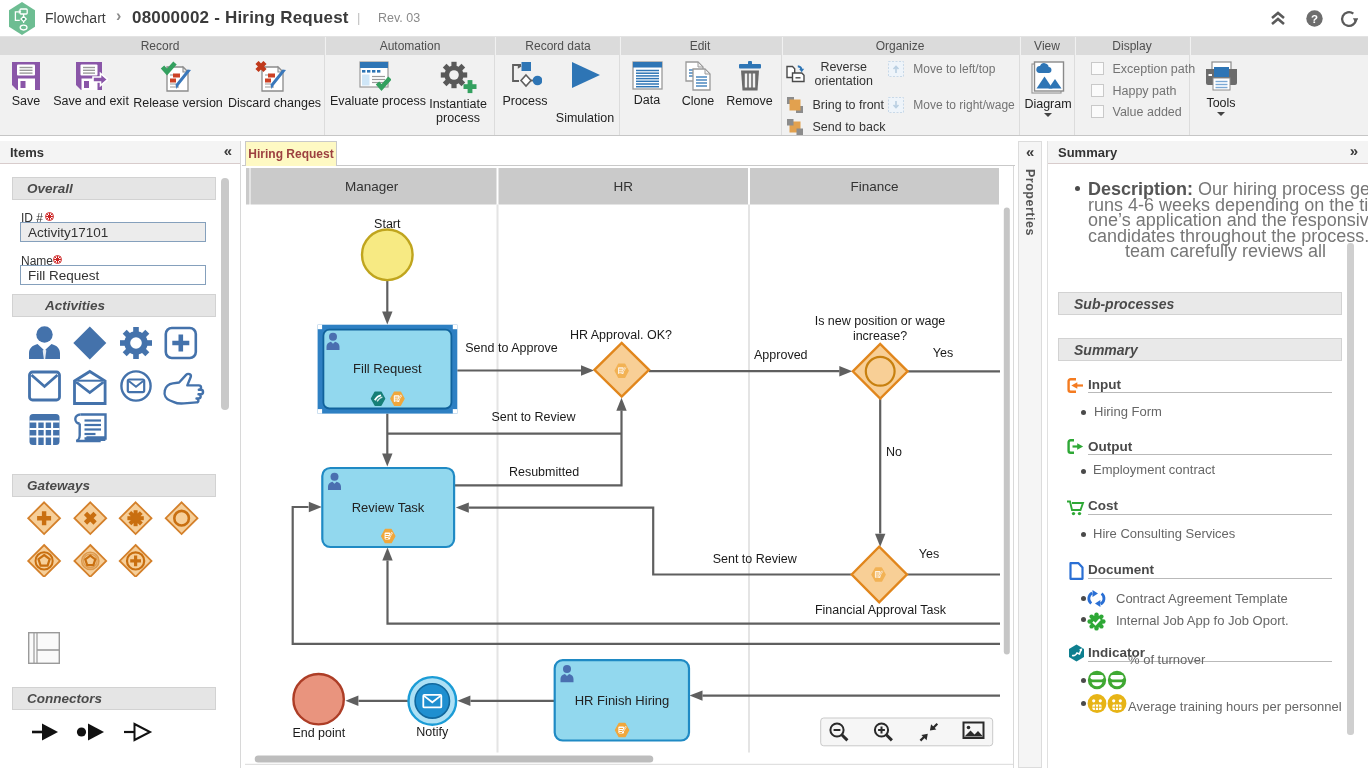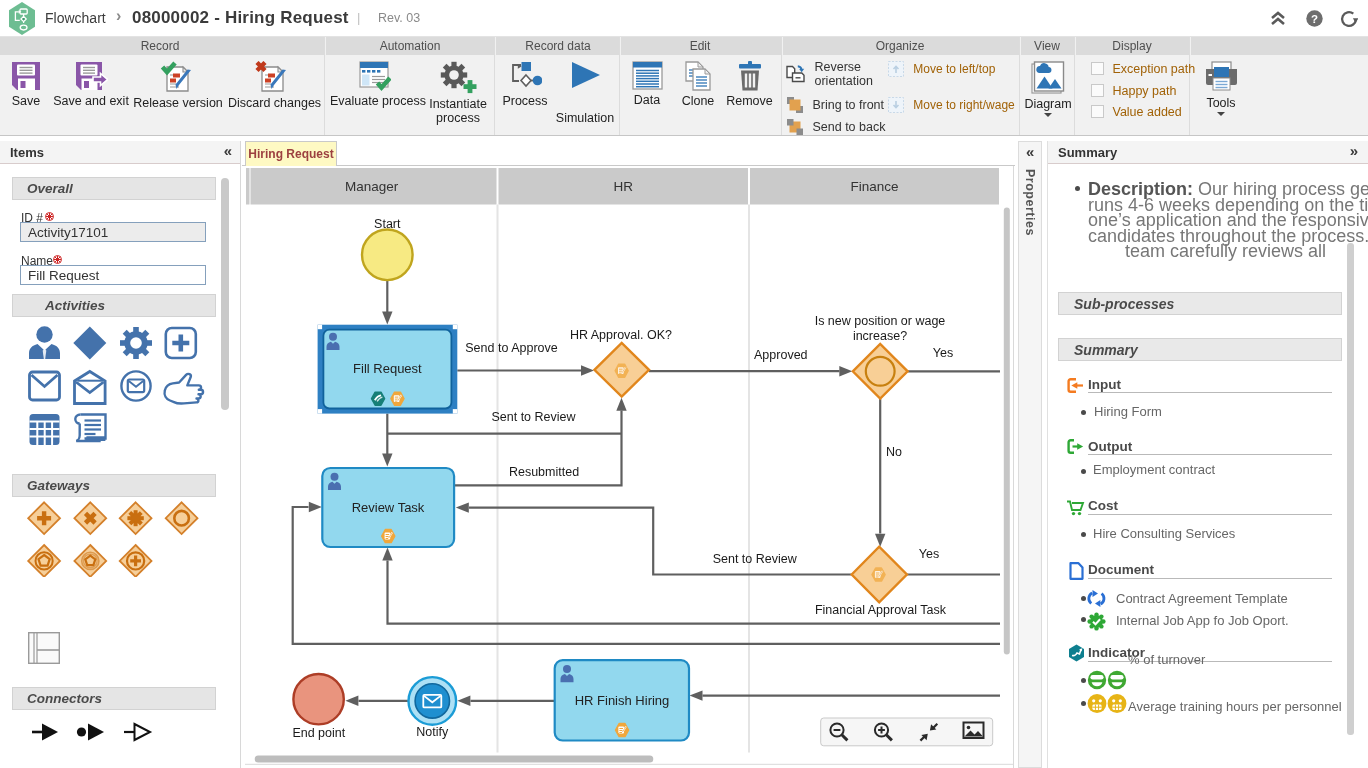--- a/index.html
+++ b/index.html
@@ -11,23 +11,23 @@
   #topbar { position:absolute; left:0; top:0; width:1368px; height:37px; background:#fff; border-bottom:1px solid #e3e3e3; }
   
   #ribbon { position:absolute; left:0; top:37px; width:1368px; height:99px; background:#f1f1f1; border-bottom:1px solid #c6c6c6; }
   #gband { position:absolute; left:0; top:0; width:1368px; height:18px; background:#dbdbdb; }
   .gsep { position:absolute; top:0; width:1px; height:98px; background:#dcdcdc; }
   .gsepw { position:absolute; top:0; width:2px; height:18px; background:#f1f1f1; }
   .glab { position:absolute; top:2px; font-size:12px; color:#4f4f4f; transform:translateX(-50%); }
   .rbtn { position:absolute; text-align:center; font-size:12.5px; color:#222; }
   .rbtn svg { display:block; margin:0 auto; }
   .rlab { margin-top:3px; line-height:14px; white-space:nowrap; }
-  .sbtn { position:absolute; font-size:12.5px; color:#333; white-space:nowrap; }
+  .sbtn { position:absolute; font-size:12.5px; color:#333; white-space:nowrap;text-align:center; }
   .sbtn svg { vertical-align:middle; margin-right:5px; }
-  .disab { color:#a16207; }
+  .disab { color:#737373; }
   .caret { width:0; height:0; border-left:4px solid transparent; border-right:4px solid transparent; border-top:4px solid #444; margin:2px auto 0; }
   
   #leftpanel { position:absolute; left:0; top:141px; width:241px; height:627px; background:#fff; border-right:1px solid #d8d8d8; }
   .phead { position:absolute; left:0; top:0; width:100%; height:23px; background:#f4f4f4; border-bottom:1px solid #d8cccc; }
   .phead .pt { position:absolute; left:10px; top:4px; font-size:13px; font-weight:bold; color:#333; }
   .chev { position:absolute; top:1px; font-size:15px; font-weight:bold; color:#3c3c3c; }
   .band { position:absolute; left:12px; width:204px; height:23px; background:#e5e5e5; border:1px solid #d2d2d2; font-size:13.5px; font-weight:bold; font-style:italic; color:#4a4a4a; padding:3px 0 0 14px; }
   .flab { position:absolute; font-size:12px; color:#333; }
   .finput { position:absolute; left:20px; width:186px; height:20px; border:1px solid #85a0bc; font-size:13.5px; color:#333; padding:2px 0 0 7px; }
   

